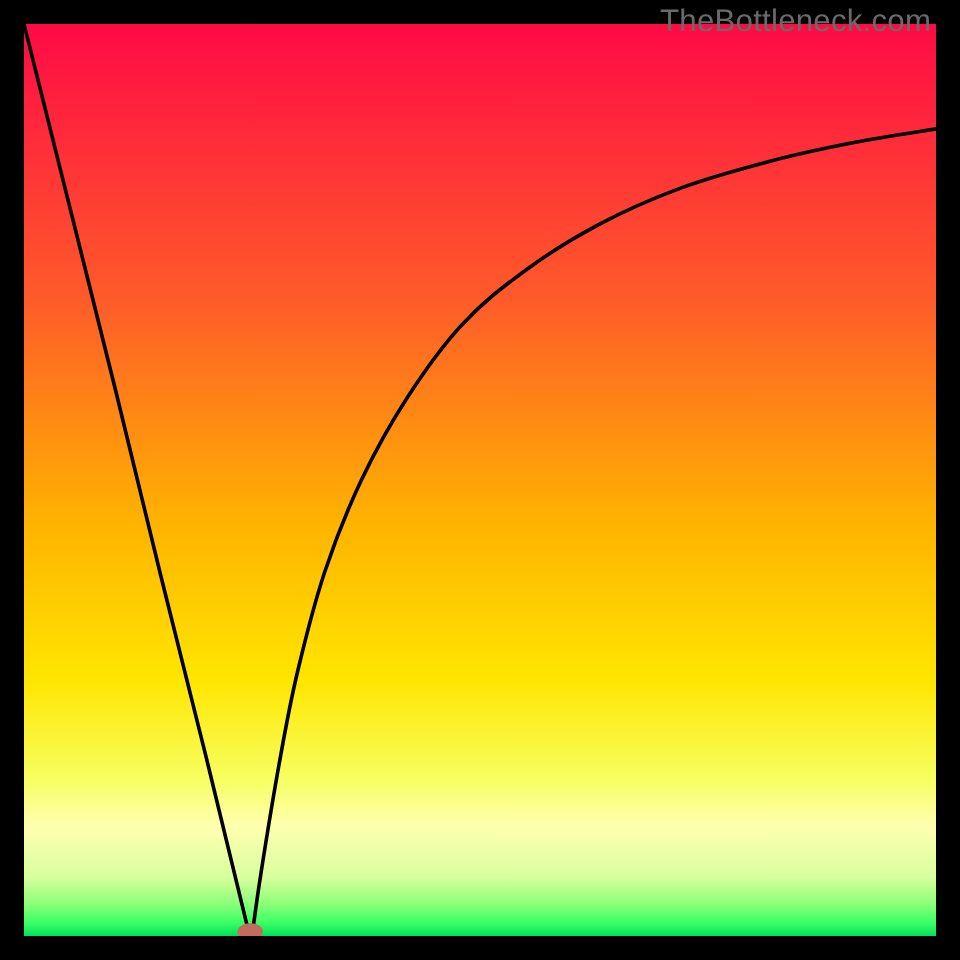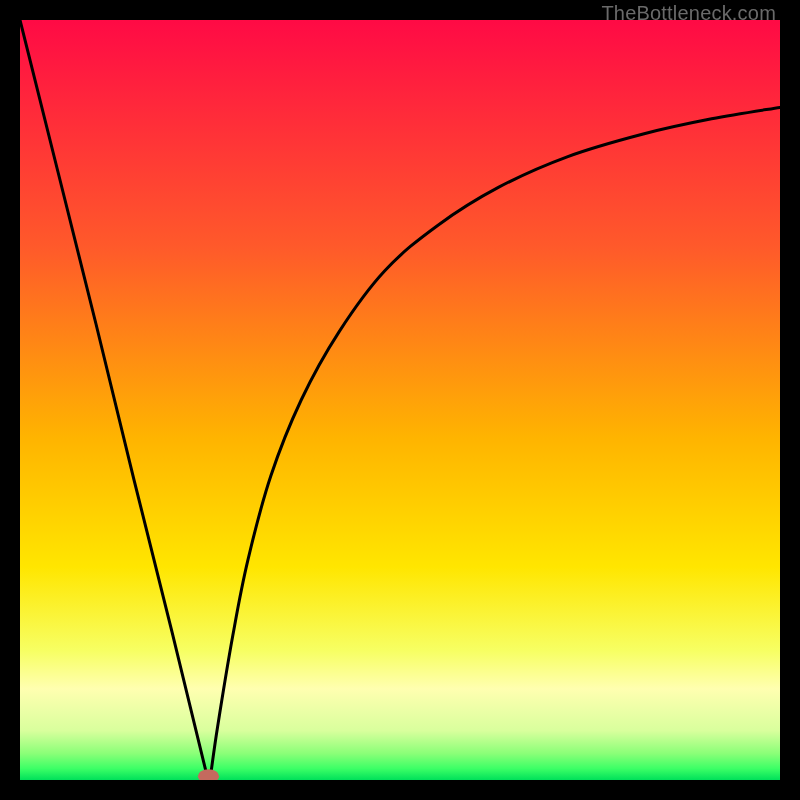--- a/index.html
+++ b/index.html
@@ -25,21 +25,21 @@
     top: 0;
     width: 760px;
     height: 760px;
     display: block;
   }
   .attribution {
     position: absolute;
     top: 2px;
     right: 24px;
     color: #6a6a6a;
-    font-size: 20px;
+    font-size: 26px;
     font-weight: 400;
     letter-spacing: 0.2px;
   }
 </style>
 </head>
 <body>
 
 <div class="frame">
   <svg class="plot" viewBox="0 0 760 760" preserveAspectRatio="none">
     <defs>

